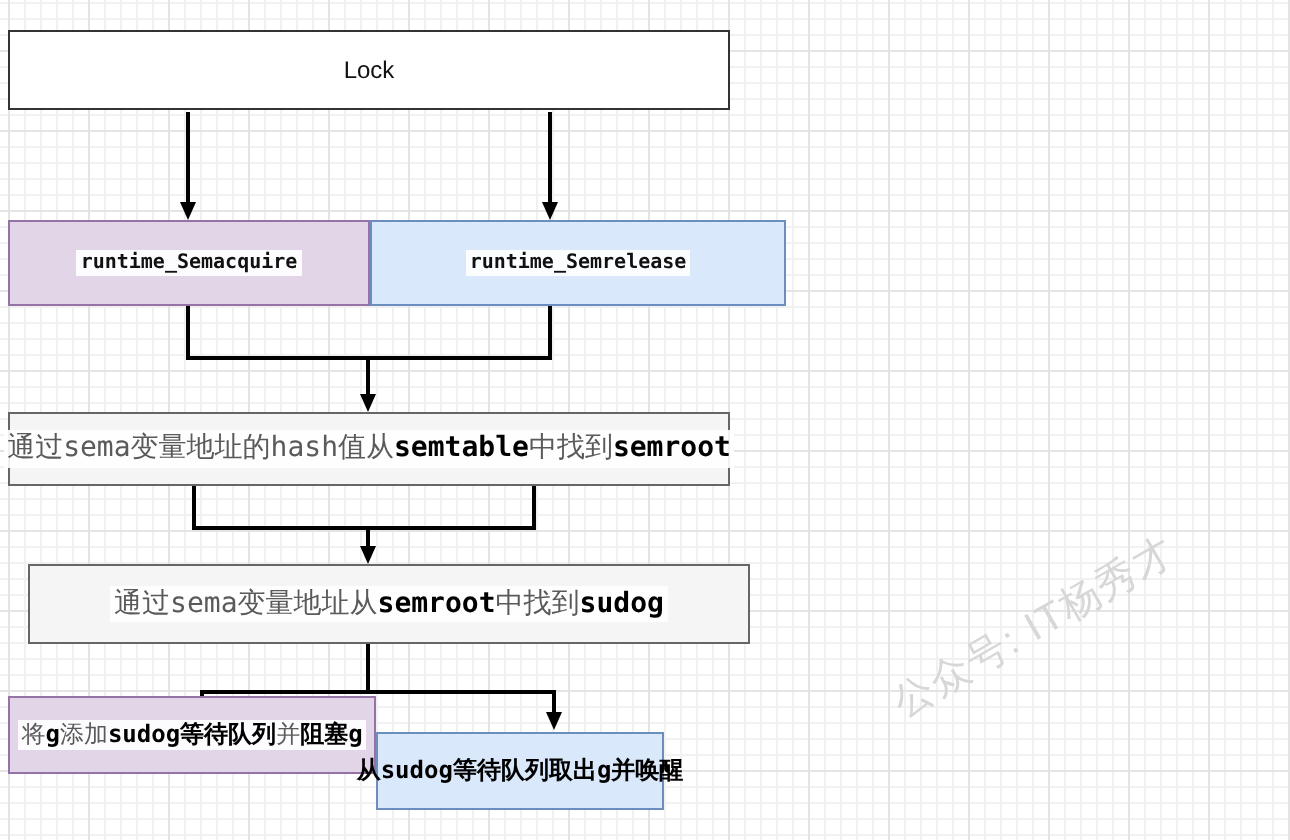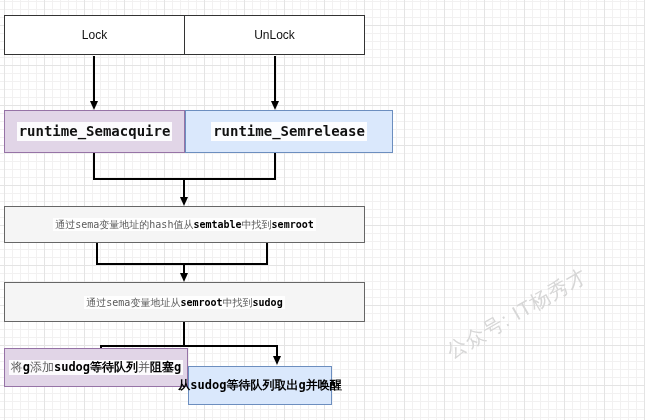--- a/index.html
+++ b/index.html
@@ -33,22 +33,22 @@
   .top-cell{
     flex:1;display:flex;align-items:center;justify-content:center;
     font-family:"Liberation Sans",sans-serif;font-size:12px;color:#111;
   }
   .top-cell.second{border-left:1px solid #333;}
 
   .purple{background:#e1d5e7;border:1px solid #9673a6;}
   .blue{background:#dae8fc;border:1px solid #6c8ebf;}
   .gray{background:#f5f5f5;border:1px solid #666;}
 
-  .code{font-size:14px;font-weight:700;color:#111;text-align:right;}
-  .mixed{font-size:10px;}
+  .code{font-size:10px;font-weight:700;color:#111;text-align:right;}
+  .mixed{font-size:14px;}
   .mixed-sm{font-size:12px;}
   .seg{color:#5a5a5a;font-weight:400;}
   .seg.strong{color:#000;font-weight:700;}
 
   .vl{position:absolute;width:1.5px;background:#000;}
   .hl{position:absolute;height:1.5px;background:#000;}
   .ah{position:absolute;width:0;height:0;
       border-left:4.5px solid transparent;border-right:4.5px solid transparent;
       border-top:9px solid #000;}
 
@@ -60,23 +60,20 @@
   }
 </style>
 </head>
 <body>
 
 <div class="canvas">
 
   <div class="top-row">
     <div class="top-cell">
       <span>Lock</span>
-    </div>
-    <div class="top-cell second">
-      <span>UnLock</span>
     </div>
   </div>
 
   <div class="vl" style="left:93px;top:56px;height:46px"></div>
   <div class="ah" style="left:89.5px;top:101px"></div>
 
   <div class="vl" style="left:274px;top:56px;height:46px"></div>
   <div class="ah" style="left:270.5px;top:101px"></div>
 
   <div class="node purple" style="left:4px;top:110px;width:181px;height:43px">
@@ -95,21 +92,21 @@
   <div class="node gray" style="left:4px;top:206px;width:361px;height:37px">
     <span class="lbl mixed"><span class="seg">通过sema变量地址的hash值从</span><span class="seg strong">semtable</span><span class="seg">中找到</span><span class="seg strong">semroot</span></span>
   </div>
 
   <div class="vl" style="left:96px;top:243px;height:21px"></div>
   <div class="vl" style="left:266px;top:243px;height:21px"></div>
   <div class="hl" style="left:96px;top:263px;width:172px"></div>
   <div class="vl" style="left:183px;top:263px;height:11px"></div>
   <div class="ah" style="left:179.5px;top:273px"></div>
 
-  <div class="node gray" style="left:4px;top:282px;width:361px;height:40px">
+  <div class="node gray" style="left:14px;top:282px;width:361px;height:40px">
     <span class="lbl mixed"><span class="seg">通过sema变量地址从</span><span class="seg strong">semroot</span><span class="seg">中找到</span><span class="seg strong">sudog</span></span>
   </div>
 
   <div class="vl" style="left:183px;top:322px;height:24px"></div>
   <div class="hl" style="left:100px;top:345px;width:178px"></div>
   <div class="vl" style="left:100px;top:345px;height:12px"></div>
   <div class="ah" style="left:96.5px;top:356px"></div>
   <div class="vl" style="left:276px;top:345px;height:12px"></div>
   <div class="ah" style="left:272.5px;top:356px"></div>
 

